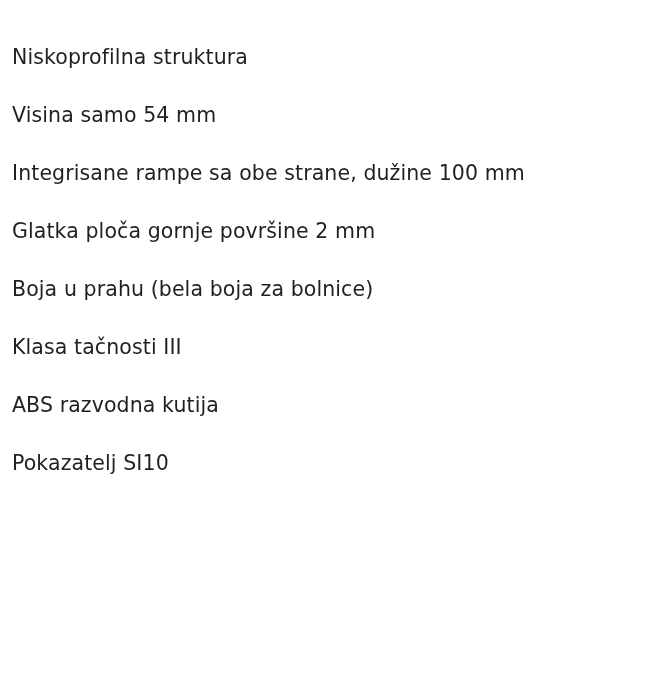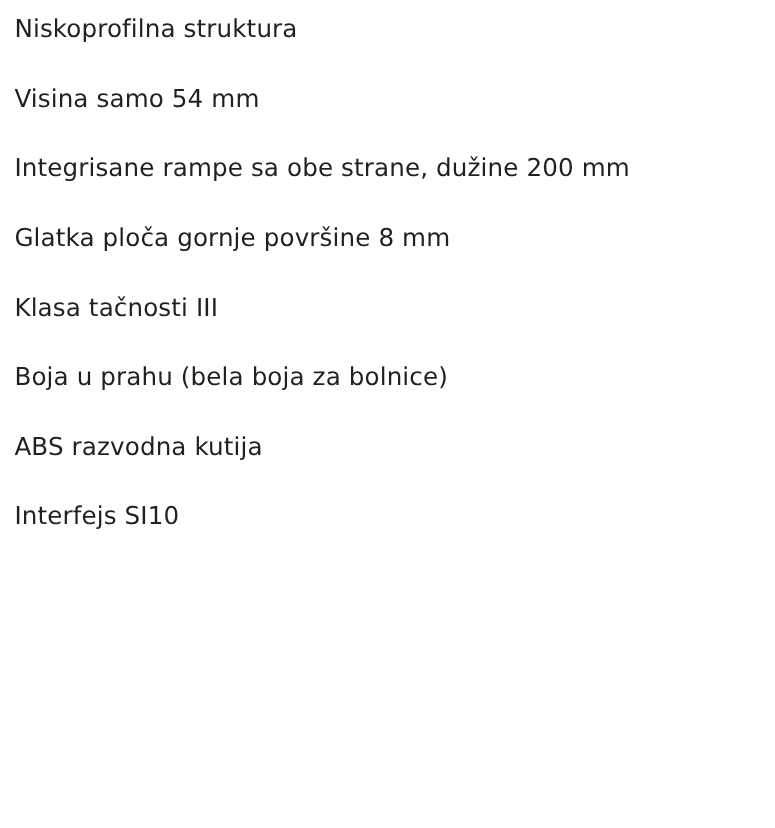--- a/index.html
+++ b/index.html
@@ -21,48 +21,48 @@
     position: relative;
     top: 12px;
   }
   #spec-list li {
     font-size: 20.5px;
     line-height: 1.2;
     letter-spacing: 0.1px;
     padding: 0 16px 0 12px;
     height: 58px;
     display: flex;
-    align-items: flex-start;
+    align-items: flex-end;
     white-space: nowrap;
     color: #231f20;
   }
 </style>
 </head>
 <body>
 
 <main>
   <ul id="spec-list">
     <li>
         <span>Niskoprofilna struktura</span>
       </li>
     <li>
         <span>Visina samo 54 mm</span>
       </li>
     <li>
-        <span>Integrisane rampe sa obe strane, dužine 200 mm</span>
+        <span>Integrisane rampe sa obe strane, dužine 100 mm</span>
       </li>
     <li>
-        <span>Glatka ploča gornje površine 8 mm</span>
+        <span>Glatka ploča gornje površine 2 mm</span>
+      </li>
+    <li>
+        <span>Boja u prahu (bela boja za bolnice)</span>
       </li>
     <li>
         <span>Klasa tačnosti III</span>
       </li>
     <li>
-        <span>Boja u prahu (bela boja za bolnice)</span>
-      </li>
-    <li>
         <span>ABS razvodna kutija</span>
       </li>
     <li>
-        <span>Interfejs SI10</span>
+        <span>Pokazatelj SI10</span>
       </li>
   </ul>
 </main>
 
 </body></html>

